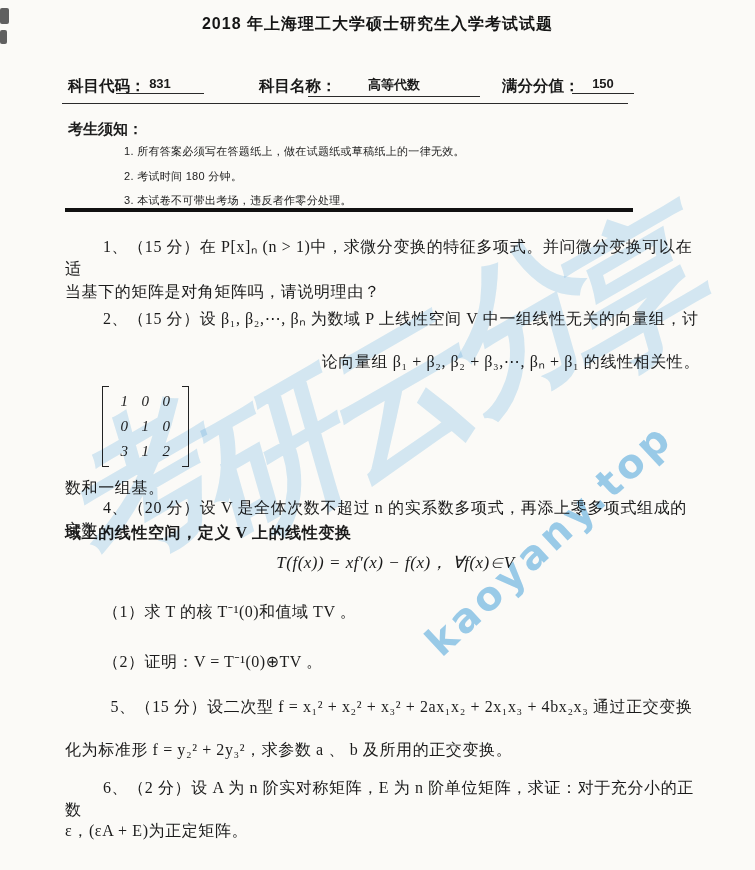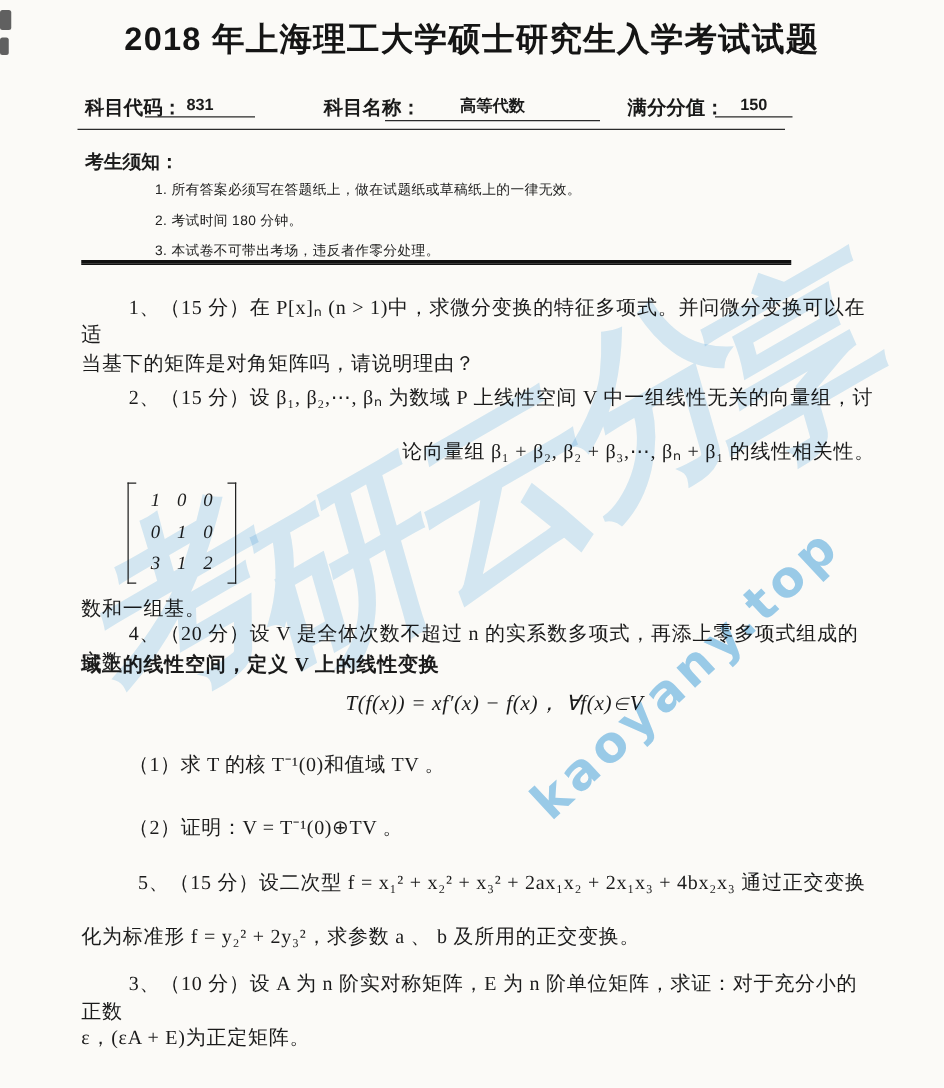--- a/index.html
+++ b/index.html
@@ -11,21 +11,21 @@
     font-family:"Liberation Serif", serif;
     overflow:hidden;
   }
   .abs { position:absolute; }
 
   
   .title {
     left:0; top:14px; width:100%;
     text-align:center;
     font-family:"Liberation Sans", sans-serif;
-    font-weight:bold; font-size:26px; letter-spacing:1px;
+    font-weight:bold; font-size:16px; letter-spacing:1px;
     color:#151515;
   }
   .subject-label {
     font-family:"Liberation Sans", sans-serif;
     font-weight:bold; font-size:15.5px; color:#1a1a1a;
     top:76px;
   }
   .subject-value {
     top:76px; font-size:13px; font-weight:bold;
     font-family:"Liberation Sans", sans-serif;
@@ -161,21 +161,21 @@
 
 <div class="abs qline indent" style="top:497px;">4、（20 分）设 V 是全体次数不超过 n 的实系数多项式，再添上零多项式组成的实数</div>
 <div class="abs qline" style="top:522px;font-weight:bold;">域上的线性空间，定义 V 上的线性变换</div>
 <div class="abs formula" style="top:551px;padding-left:36px;">T(f(x)) = xf′(x) − f(x)，  ∀f(x)∈V</div>
 <div class="abs part-line" style="top:600px;">（1）求 T 的核 T⁻¹(0)和值域 TV 。</div>
 <div class="abs part-line" style="top:650px;">（2）证明：V = T⁻¹(0)⊕TV 。</div>
 
 <div class="abs qline indent" style="top:696px;text-align:center;">5、（15 分）设二次型 f = x₁² + x₂² + x₃² + 2ax₁x₂ + 2x₁x₃ + 4bx₂x₃ 通过正交变换</div>
 <div class="abs qline" style="top:739px;">化为标准形 f = y₂² + 2y₃²，求参数 a 、 b 及所用的正交变换。</div>
 
-<div class="abs qline indent" style="top:777px;">3、（10 分）设 A 为 n 阶实对称矩阵，E 为 n 阶单位矩阵，求证：对于充分小的正数</div>
+<div class="abs qline indent" style="top:777px;">6、（2 分）设 A 为 n 阶实对称矩阵，E 为 n 阶单位矩阵，求证：对于充分小的正数</div>
 <div class="abs qline" style="top:820px;">ε，(εA + E)为正定矩阵。</div>
 
 <div class="abs wm wm-char" style="left:62px;  top:412px; color:#7bbde9;">考</div>
 <div class="abs wm wm-char" style="left:192px; top:388px; color:#7bbde9;">研</div>
 <div class="abs wm wm-char" style="left:318px; top:322px; color:#7bbde9;">云</div>
 <div class="abs wm wm-char" style="left:438px; top:252px; color:#7bbde9;">分</div>
 <div class="abs wm wm-char" style="left:552px; top:222px; color:#7bbde9;">享</div>
 <div class="abs wm wm-site" style="left:432px; top:628px; color:#5fb0e6;">kaoyany.top</div>
 
 </body></html>

